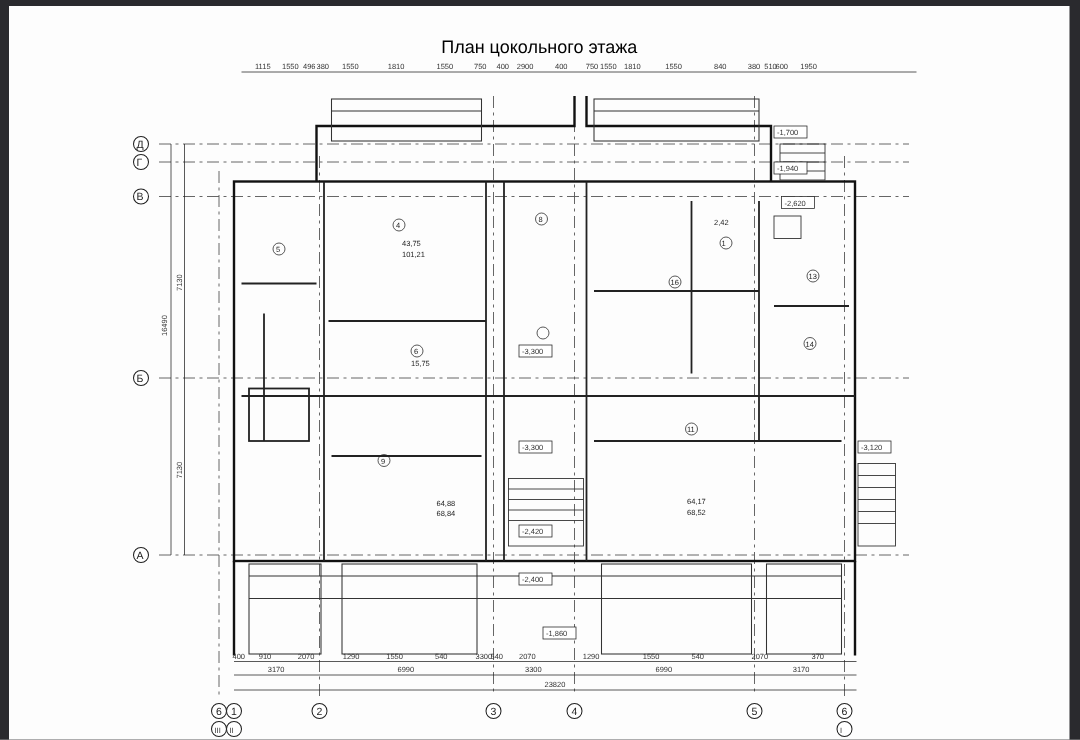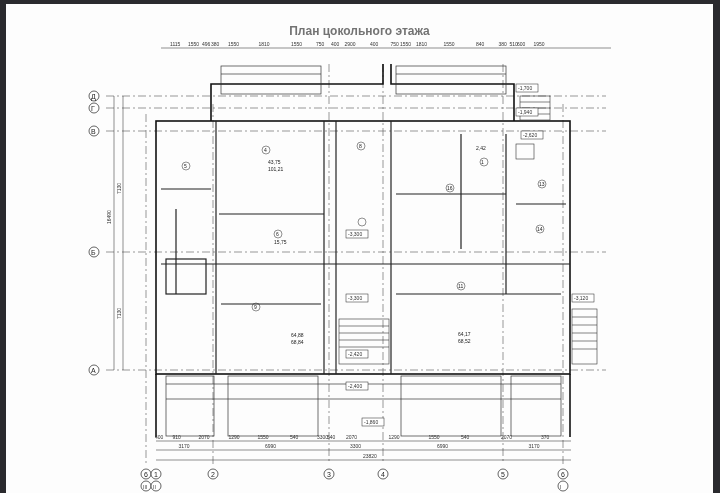--- a/index.html
+++ b/index.html
@@ -1,18 +1,18 @@
 <!DOCTYPE html>
 <html><head>
 <meta charset="utf-8">
 <style>
   html,body{margin:0;padding:0;background:#2a2a2e;}
   body{width:720px;height:493px;overflow:hidden;position:relative;font-family:"Liberation Sans",sans-serif;}
   #frame{position:absolute;left:6px;top:4px;width:707px;height:489px;background:#fdfdfd;}
-  #title{position:absolute;left:0;width:707px;top:20px;text-align:center;font-size:12px;color:#737373;font-weight:bold;}
+  #title{position:absolute;left:0;width:707px;top:20px;text-align:center;font-size:12px;color:#000000;}
   svg{position:absolute;left:0;top:0;}
   .dim{font-size:5px;fill:#333;font-family:"Liberation Sans",sans-serif;}
   .lbl{font-size:5px;fill:#222;font-family:"Liberation Sans",sans-serif;}
   .axis{font-size:7px;fill:#222;font-family:"Liberation Sans",sans-serif;}
 </style>
 </head>
 <body>
 
 <div id="frame">
   <div id="title">План цокольного этажа</div>

